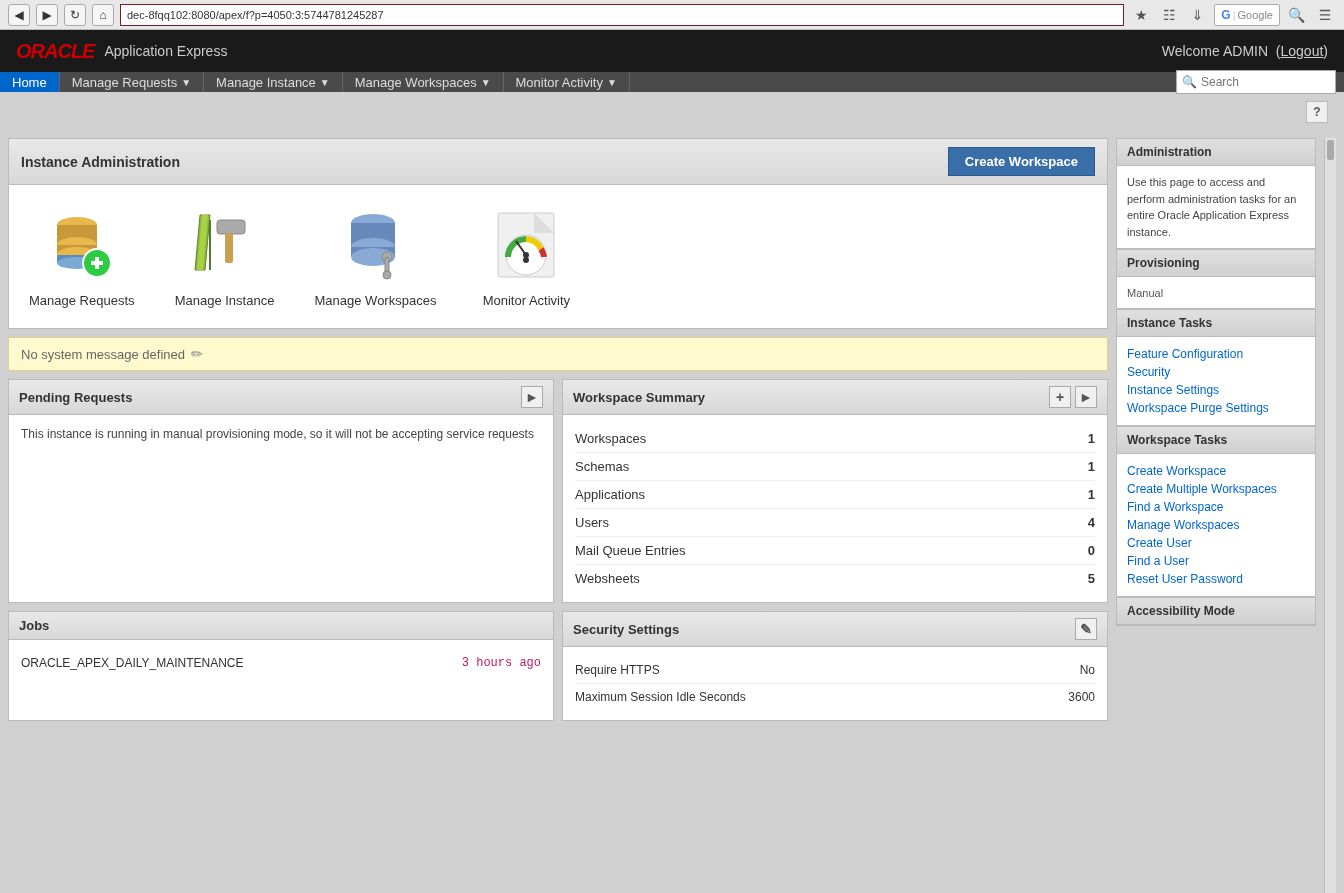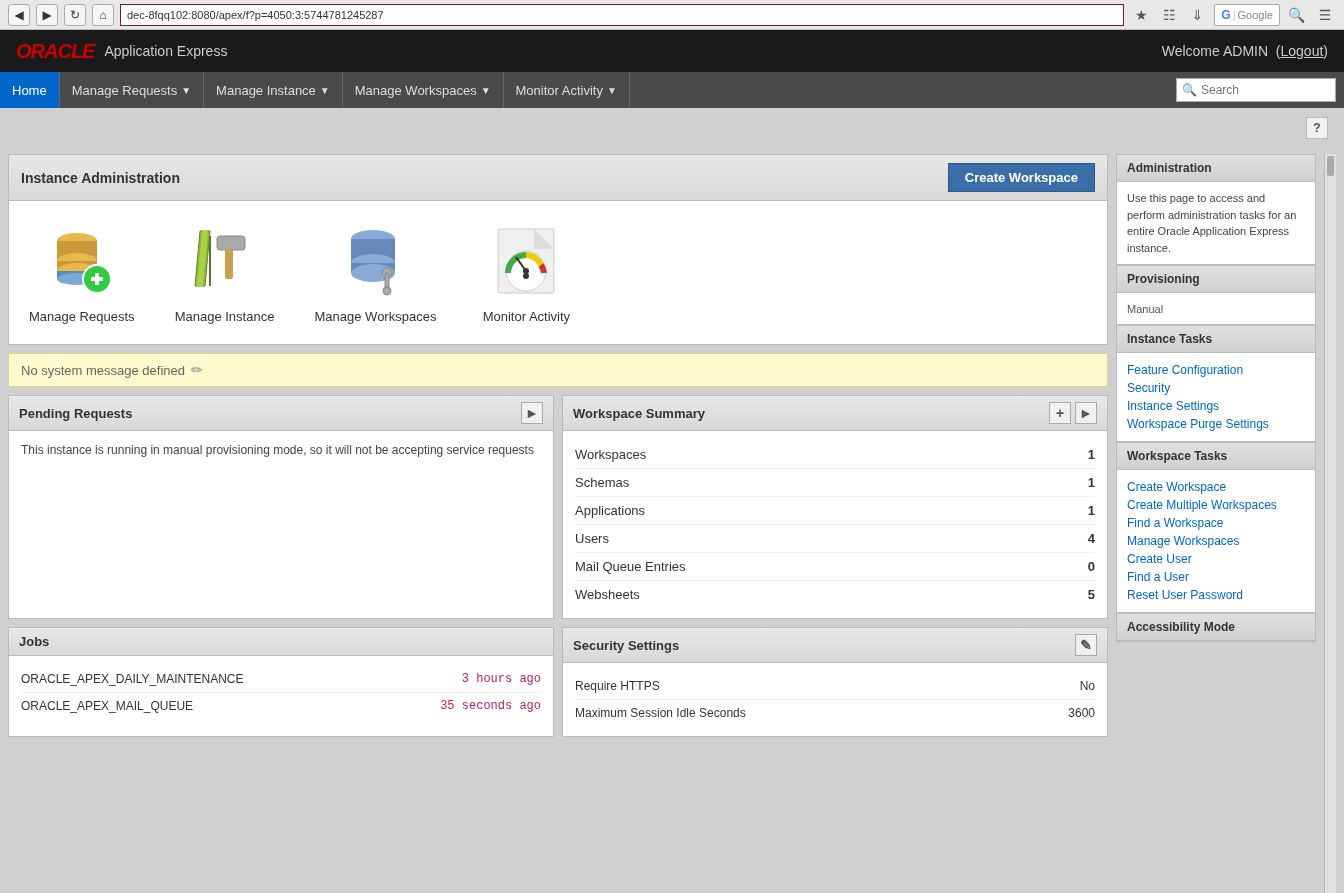--- a/index.html
+++ b/index.html
@@ -49,21 +49,21 @@
     .oracle-text { color: #cc0000; font-size: 20px; font-weight: bold; font-style: italic; letter-spacing: -1px; }
     .app-title { color: #cccccc; font-size: 14px; }
     .app-header-right { color: #cccccc; font-size: 14px; }
     .logout-link { color: #cccccc; text-decoration: underline; cursor: pointer; }
 
     
     .nav-bar {
       background: #4a4a4a;
       display: flex;
       align-items: stretch;
-      height: 36px;
+      height: 20px;
       padding: 0;
     }
     .nav-item {
       display: flex; align-items: center; padding: 0 12px;
       color: #ddd; cursor: pointer; white-space: nowrap; font-size: 13px;
       border-right: 1px solid #666; gap: 4px;
     }
     .nav-item.active { background: #0066cc; color: white; }
     .nav-chevron { font-size: 10px; }
     .nav-search {
@@ -411,24 +411,20 @@
     <div class="two-col">
       <div class="panel-half">
         <div class="panel-half-header">
           <span>Jobs</span>
         </div>
         <div class="panel-half-content">
           <div class="job-row">
             <span>ORACLE_APEX_DAILY_MAINTENANCE</span>
             <span class="job-time">3 hours ago</span>
           </div>
-          <div class="job-row">
-            <span>ORACLE_APEX_MAIL_QUEUE</span>
-            <span class="job-time">35 seconds ago</span>
-          </div>
         </div>
       </div>
       <div class="panel-half">
         <div class="panel-half-header">
           <span>Security Settings</span>
           <div class="panel-icons">
             <div class="panel-icon-btn">✎</div>
           </div>
         </div>
         <div class="panel-half-content">

